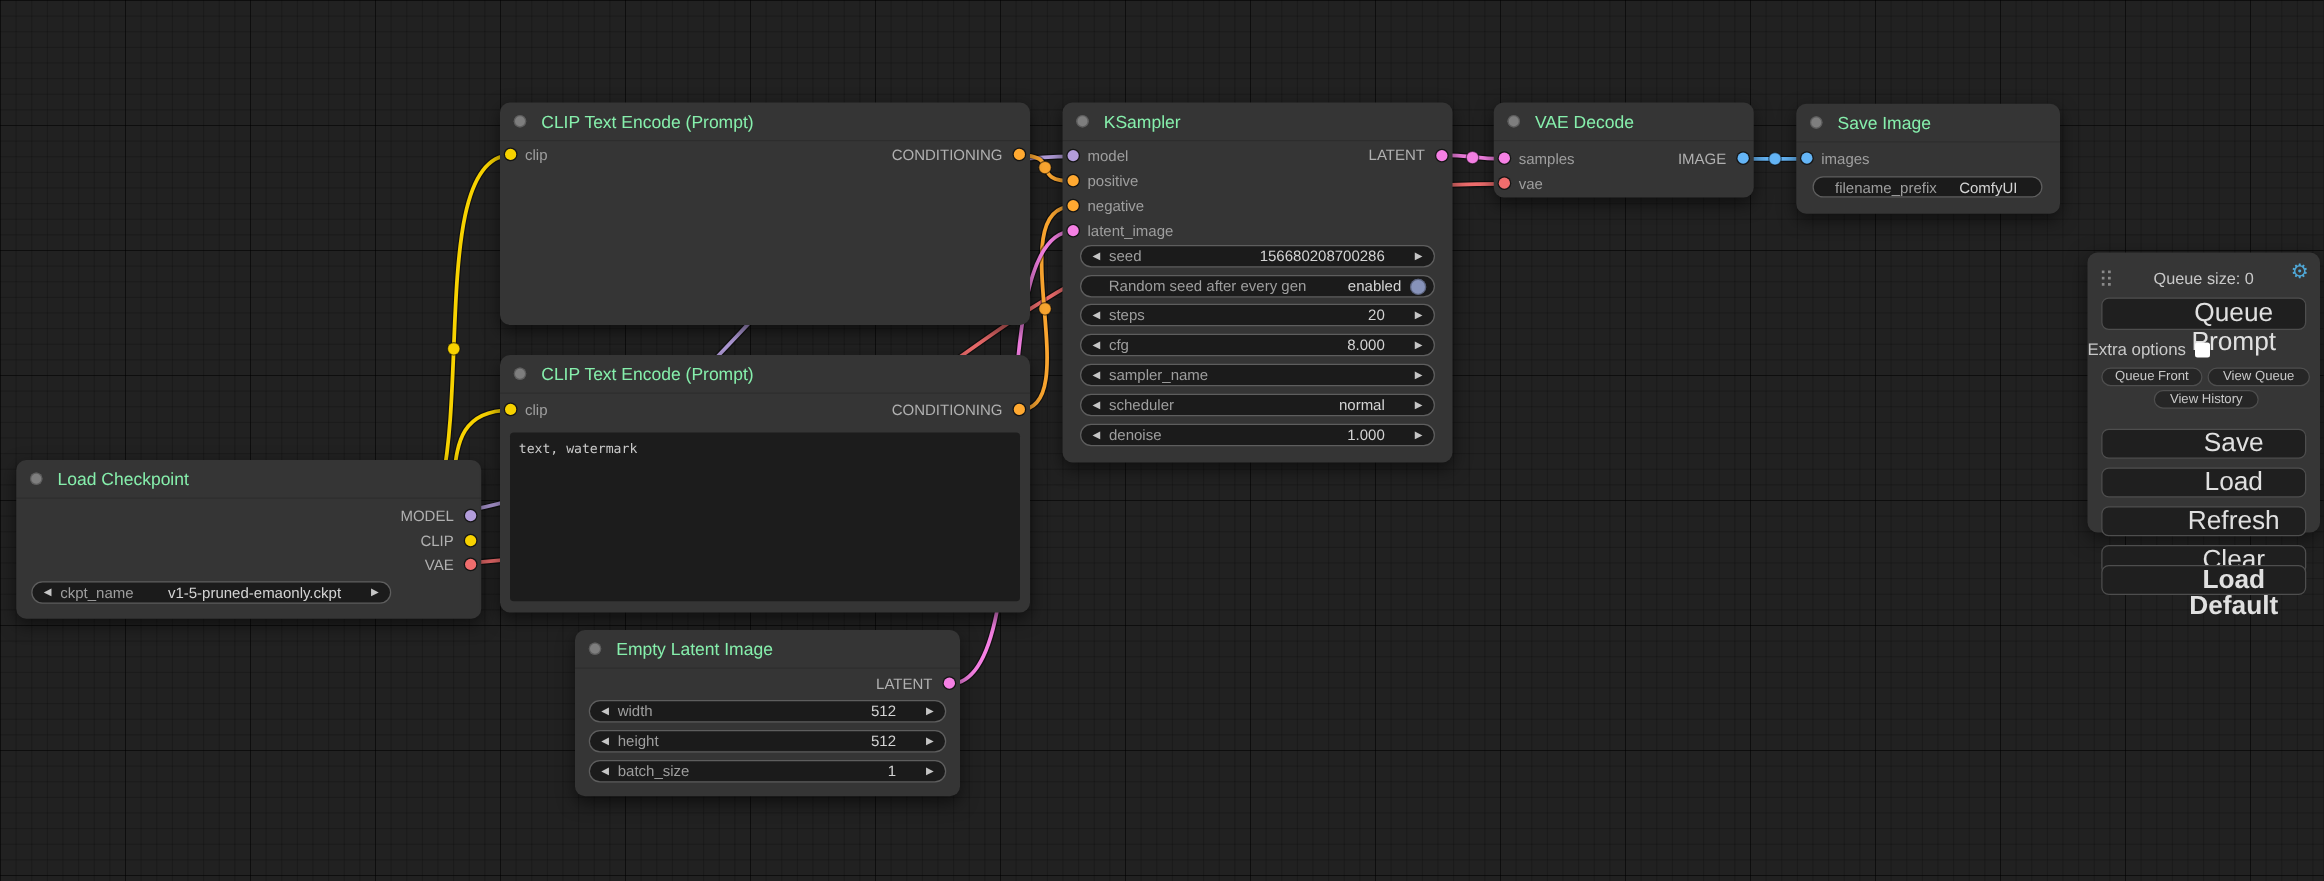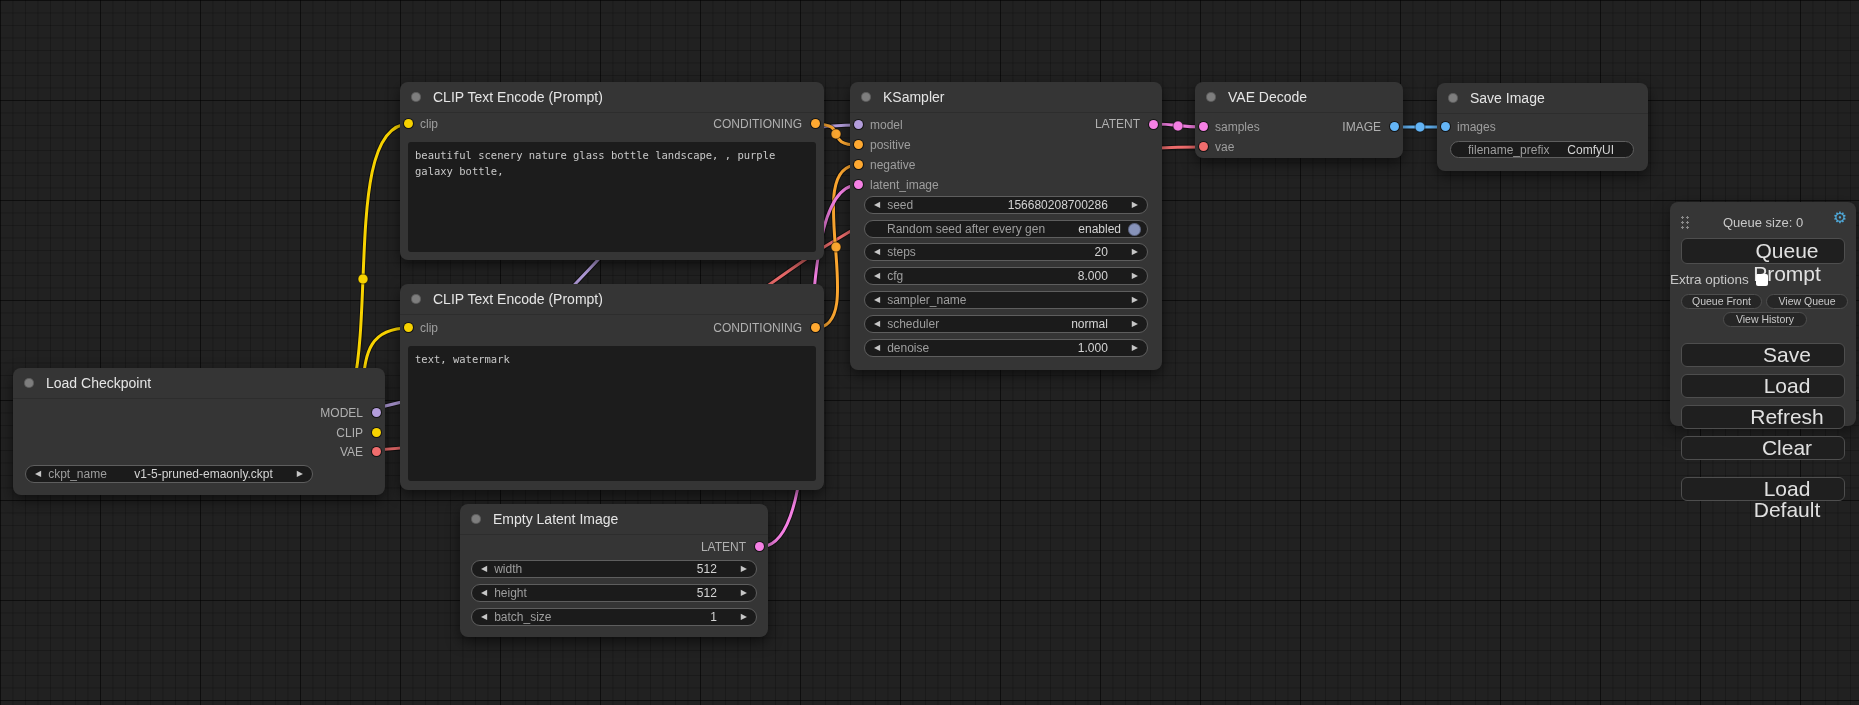--- a/index.html
+++ b/index.html
@@ -13,21 +13,21 @@
       linear-gradient(rgba(0,0,0,.22) 1px,transparent 1px),
       linear-gradient(90deg,rgba(0,0,0,.22) 1px,transparent 1px);
     background-size:100px 100px,100px 100px,12.5px 12.5px,12.5px 12.5px;
   }
   svg.wires{position:absolute;left:0;top:0;z-index:1;pointer-events:none;}
   .wireShadow{fill:none;stroke:rgba(0,0,0,.45);stroke-width:5;stroke-linecap:round;}
   .wire{fill:none;stroke-width:3;stroke-linecap:round;}
 
   .node{position:absolute;background:#353535;border-radius:8px;
         box-shadow:0 5px 14px rgba(0,0,0,.55);z-index:2;}
-  .ntitle{height:30px;line-height:30px;padding-left:33px;color:#e5e5e5;font-size:14px;
+  .ntitle{height:30px;line-height:30px;padding-left:33px;color:#86efac;font-size:14px;
           border-bottom:1px solid rgba(0,0,0,.15);white-space:nowrap;overflow:hidden;}
   .tdot{position:absolute;left:11px;top:10px;width:10px;height:10px;border-radius:50%;
         background:#7e7e7e;box-shadow:inset 0 0 0 1px rgba(0,0,0,.25);}
   .slot{position:absolute;height:20px;line-height:20px;font-size:12px;color:#9e9e9e;white-space:nowrap;}
   .slot.in{left:20px;}
   .slot.out{right:22px;color:#b0b0b0;}
   .pdot{position:absolute;width:9px;height:9px;border-radius:50%;
         box-shadow:0 0 0 1px rgba(15,15,15,.85);}
   .pdot.in{left:4px;}
   .pdot.out{right:4px;}
@@ -122,21 +122,20 @@
     </div>
   </div>
 
   <div class="node" style="left:400px;top:82px;width:424px;height:178px;">
     <div class="ntitle"><span>CLIP Text Encode (Prompt)</span></div>
     <span class="tdot"></span>
     <span class="pdot in c-clip" style="top:37px;"></span>
     <div class="slot in" style="top:32px;">clip</div>
     <div class="slot out" style="top:32px;">CONDITIONING</div>
     <span class="pdot out c-cond" style="top:37px;"></span>
-    <div class="textarea" style="left:8px;top:60px;width:408px;height:110px;">beautiful scenery nature glass bottle landscape, , purple galaxy bottle,</div>
   </div>
 
   <div class="node" style="left:400px;top:284px;width:424px;height:206px;">
     <div class="ntitle"><span>CLIP Text Encode (Prompt)</span></div>
     <span class="tdot"></span>
     <span class="pdot in c-clip" style="top:39px;"></span>
     <div class="slot in" style="top:34px;">clip</div>
     <div class="slot out" style="top:34px;">CONDITIONING</div>
     <span class="pdot out c-cond" style="top:39px;"></span>
     <div class="textarea" style="left:8px;top:62px;width:408px;height:135px;">text, watermark</div>
@@ -254,16 +253,16 @@
     <div class="extraRow">
       <span>Extra options</span><span class="chk"></span>
     </div>
     <div class="pbtn small" style="left:11px;top:92px;width:81px;">Queue Front</div>
     <div class="pbtn small" style="left:96px;top:92px;width:82px;">View Queue</div>
     <div class="pbtn small" style="left:53px;top:110px;width:84px;">View History</div>
     <div class="pbtn big" style="top:141px;">Save</div>
     <div class="pbtn big" style="top:172px;">Load</div>
     <div class="pbtn big" style="top:203px;">Refresh</div>
     <div class="pbtn big" style="top:234px;">Clear</div>
-    <div class="pbtn big" style="top:275px;">Load Default</div>
+    <div class="pbtn big" style="top:250px;font-weight:bold;">Load Default</div>
   </div>
 
 </div>
 
 </body></html>

